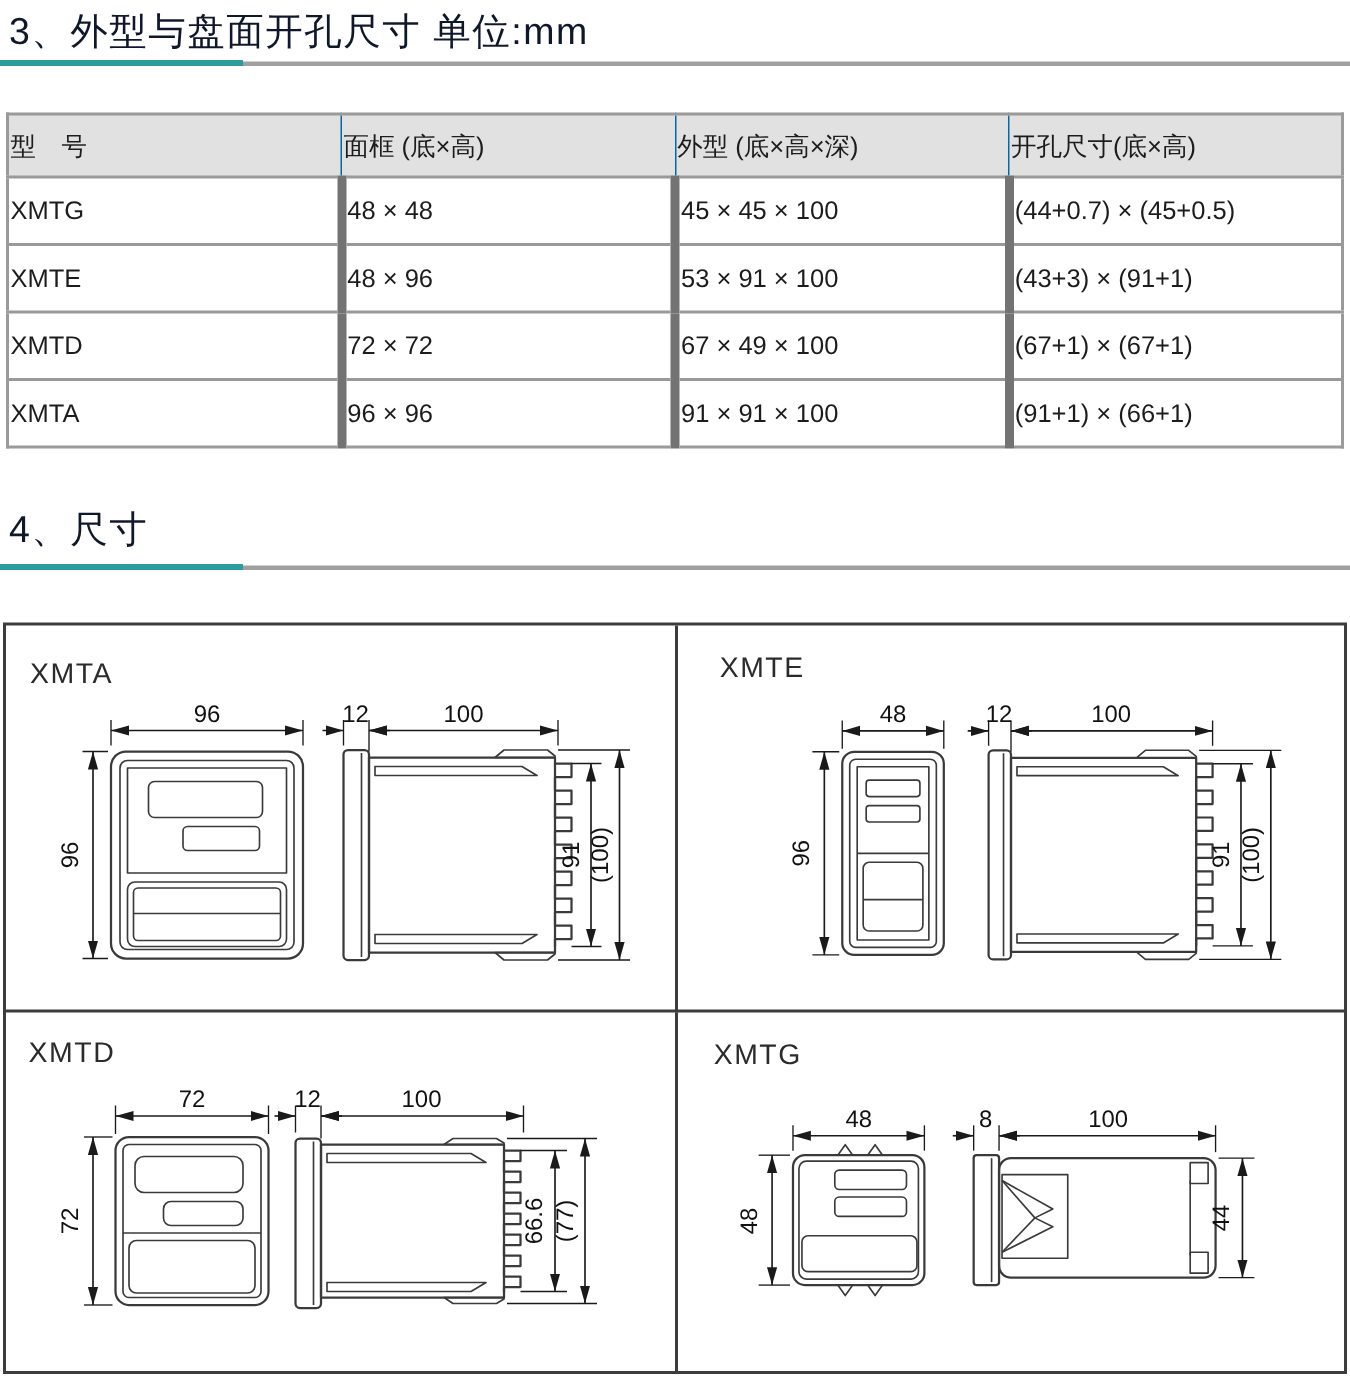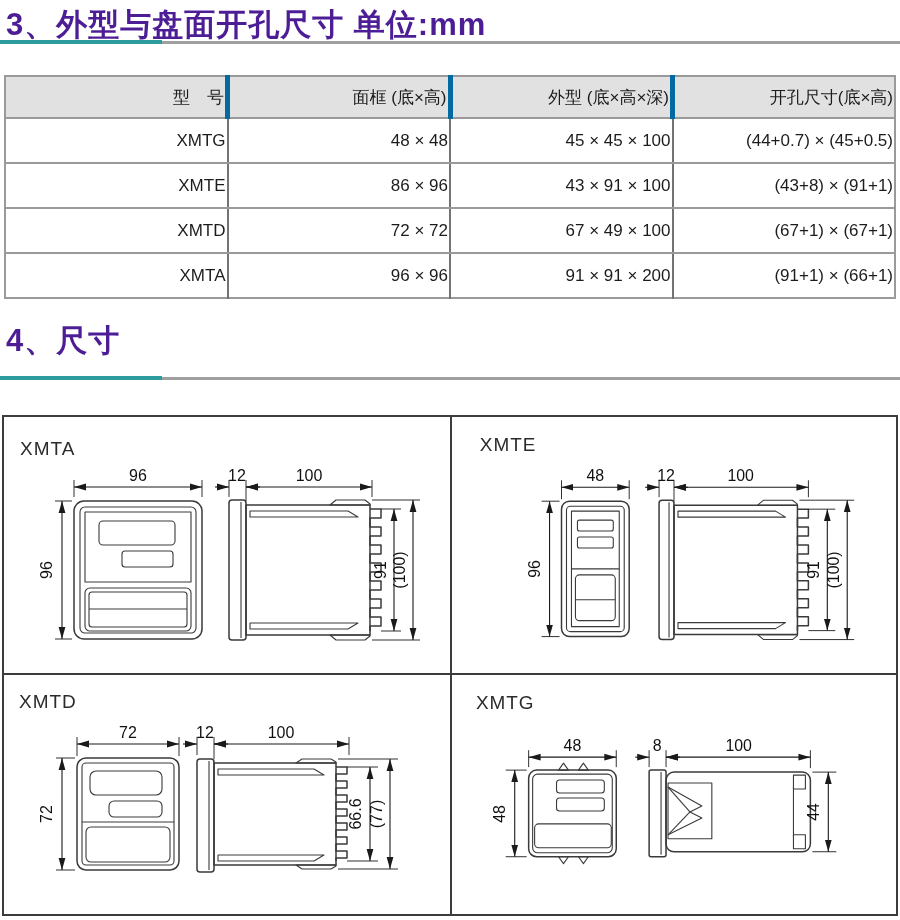--- a/index.html
+++ b/index.html
@@ -2,40 +2,40 @@
 <html><head>
 <meta charset="utf-8">
 <style>
   html,body{margin:0;padding:0;}
   body{
     width:900px;height:920px;position:relative;background:#ffffff;
     font-family:"Liberation Sans","DejaVu Sans",sans-serif;color:#231815;
     overflow:hidden;
   }
   .sec-title{
-    position:absolute;left:6px;font-size:31px;font-weight:bold;
-    color:#4c1d95;letter-spacing:1px;white-space:nowrap;
+    position:absolute;left:6px;font-size:25px;font-weight:normal;
+    color:#0f172a;letter-spacing:1px;white-space:nowrap;
   }
   .rule{position:absolute;left:0;width:900px;display:flex;align-items:flex-start;}
   .rule .teal{width:162px;height:4px;background:#2c9c9c;}
   .rule .gray{flex:1;height:3px;background:#a0a0a0;margin-top:1px;}
 
   table.spec{
     position:absolute;left:4px;top:75px;width:892px;
     border-collapse:collapse;table-layout:fixed;
-    font-size:17px;color:#1c1c1c;text-align:right;
+    font-size:17px;color:#1c1c1c;text-align:left;
     border:2px solid #9a9a9a;
   }
   table.spec th{
     background:#e2e1e1;height:38px;font-weight:normal;
-    border-bottom:2px solid #9a9a9a;border-left:5px solid #0369a1;
+    border-bottom:2px solid #9a9a9a;border-left:1px solid #0369a1;
   }
   table.spec th:first-child{border-left:none;}
   table.spec td{
-    height:41px;border-left:2px solid #737373;border-bottom:2px solid #9a9a9a;
+    height:41px;border-left:6px solid #737373;border-bottom:2px solid #9a9a9a;
   }
   table.spec td:first-child{border-left:none;}
   table.spec tr:last-child td{border-bottom:none;}
 
   .diagram-grid{
     position:absolute;left:2px;top:415px;width:896px;height:501px;
     box-sizing:border-box;border:2px solid #3c3c3c;background:#fff;
     display:grid;grid-template-columns:448px 1fr;grid-template-rows:258px 1fr;
   }
   .q{position:relative;box-sizing:border-box;}
@@ -82,40 +82,40 @@
   </thead>
   <tbody>
     <tr>
       <td>XMTG</td>
       <td>48 × 48</td>
       <td>45 × 45 × 100</td>
       <td>(44+0.7) × (45+0.5)</td>
     </tr>
     <tr>
       <td>XMTE</td>
-      <td>86 × 96</td>
-      <td>43 × 91 × 100</td>
-      <td>(43+8) × (91+1)</td>
+      <td>48 × 96</td>
+      <td>53 × 91 × 100</td>
+      <td>(43+3) × (91+1)</td>
     </tr>
     <tr>
       <td>XMTD</td>
       <td>72 × 72</td>
       <td>67 × 49 × 100</td>
       <td>(67+1) × (67+1)</td>
     </tr>
     <tr>
       <td>XMTA</td>
       <td>96 × 96</td>
-      <td>91 × 91 × 200</td>
+      <td>91 × 91 × 100</td>
       <td>(91+1) × (66+1)</td>
     </tr>
   </tbody>
 </table>
 
-<div class="sec-title" style="top:320px">4、尺寸</div>
+<div class="sec-title" style="top:336px">4、尺寸</div>
 <div class="rule" style="top:376px">
     <span class="teal"></span>
     <span class="gray"></span>
   </div>
 
 <div class="diagram-grid">
 
   <div class="q q-tl">
     <svg viewBox="0 0 446 256">
       <text class="model" x="16" y="38">XMTA</text>

